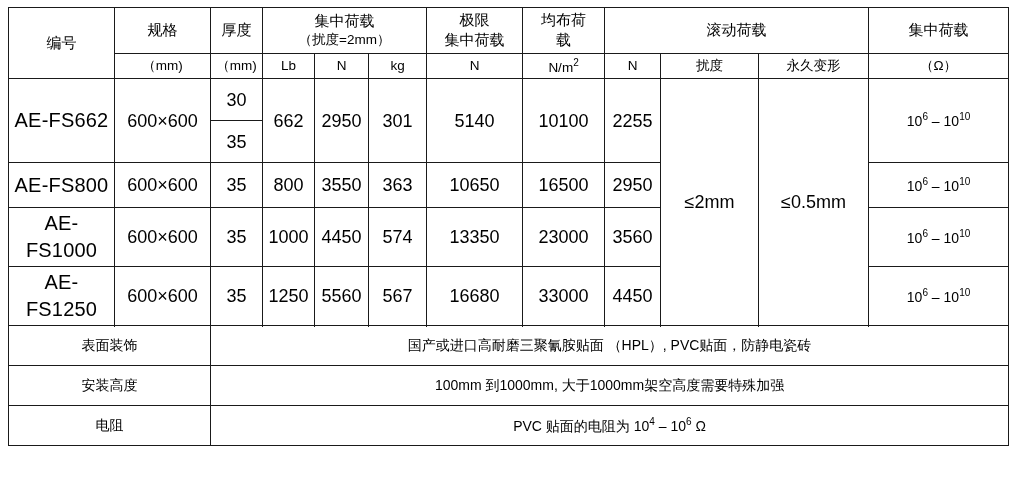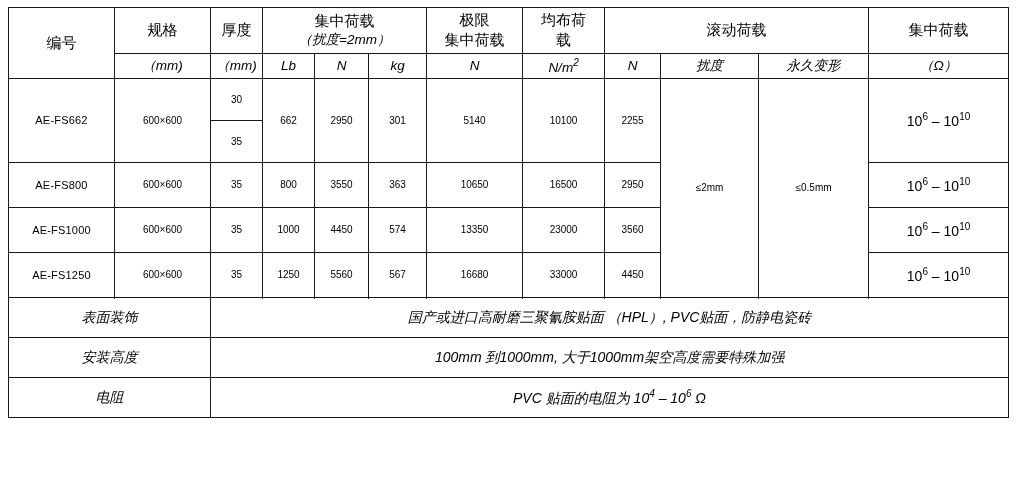--- a/index.html
+++ b/index.html
@@ -29,36 +29,36 @@
   }
   table.spec td, table.spec th {
     border: 1px solid #1a1a1a;
     text-align: center;
     vertical-align: middle;
     padding: 2px 3px;
     font-weight: normal;
     line-height: 1.35;
   }
   .hdr-main { font-size: 15px; }
-  .hdr-sub  { font-size: 13.5px; font-style: italic; }
+  .hdr-sub  { font-size: 13.5px; }
   .code-cell {
     text-align: left;
     padding-left: 10px;
-    font-size: 11px;
+    font-size: 20px;
     letter-spacing: 0.2px;
   }
   .left-cell {
     text-align: left;
     padding-left: 10px;
     font-size: 14px;
   }
-  .num { font-size: 10px; }
+  .num { font-size: 18px; }
   .tall { height: 42px; }
   .row-h { height: 45px; }
-  .foot-h { height: 40px; font-style: italic; }
+  .foot-h { height: 40px; }
   .resist { font-size: 14px; white-space: nowrap; }
   sup { font-size: 10px; vertical-align: super; }
   .nowrap { white-space: nowrap; margin-top: 23px; }
   .two-line { line-height: 1.5; }
 </style>
 </head>
 <body>
 
 <div id="sheet">
   <table class="spec">

